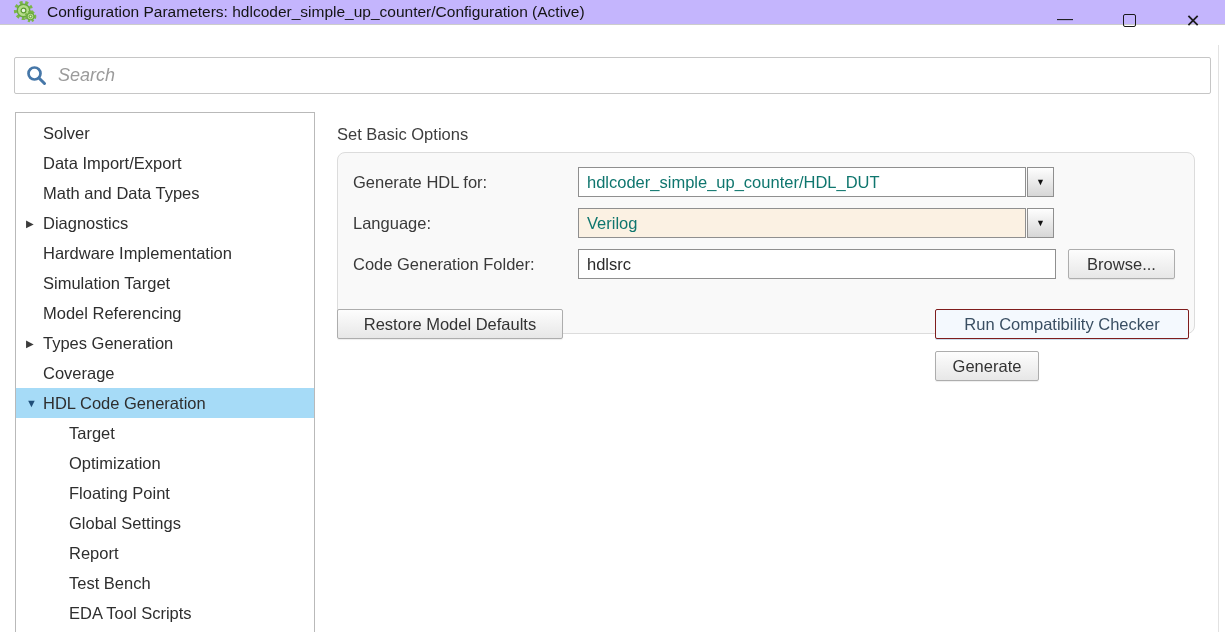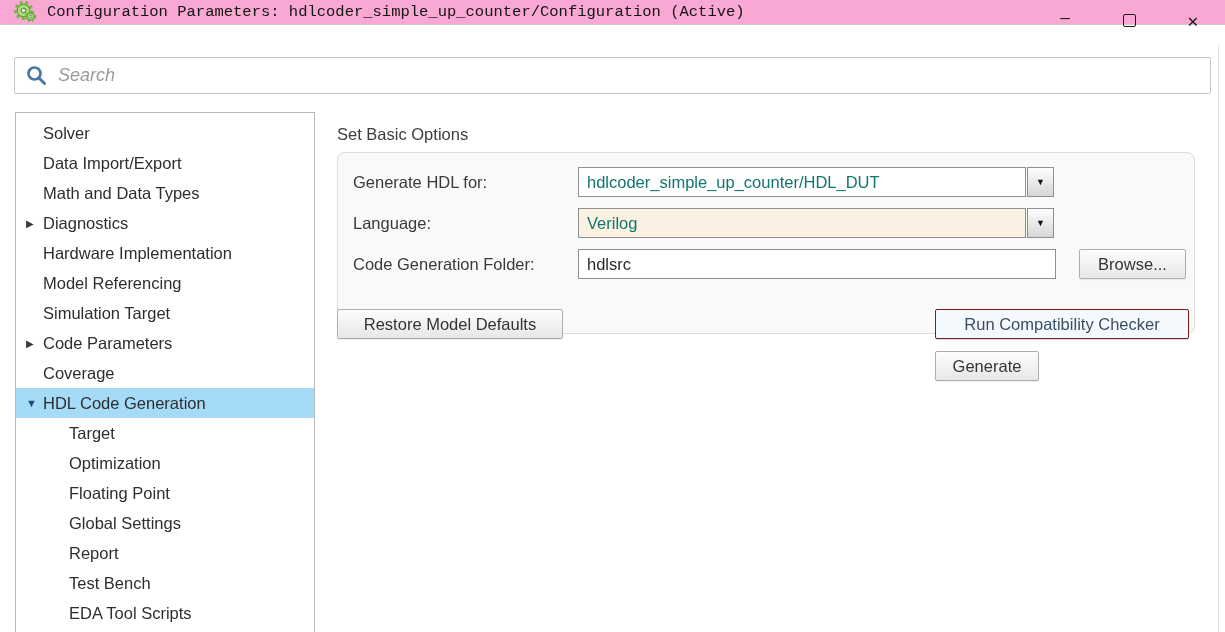--- a/index.html
+++ b/index.html
@@ -5,22 +5,22 @@
   * { margin:0; padding:0; box-sizing:border-box; }
   html,body { width:1225px; height:632px; }
   body {
     position:relative; overflow:hidden; background:#ffffff;
     font-family:"Liberation Sans", sans-serif; color:#2e2e2e;
   }
 
   
   .titlebar {
     position:absolute; left:0; top:0; width:1225px; height:25px;
-    background:#f9a8d4; border-bottom:1px solid #cccccc;
-    display:flex; align-items:center;font-family:Liberation Mono, monospace;
+    background:#c4b5fd; border-bottom:1px solid #cccccc;
+    display:flex; align-items:center;
   }
   .app-icon { margin-left:13px; width:24px; height:24px; flex:0 0 auto; }
   .title-text { margin-left:10px; font-size:15.5px; color:#141414; }
   .win-controls {
     position:absolute; right:0; top:0; height:41px;
     display:flex; align-items:center;
   }
   .win-btn {
     width:64px; height:41px; display:flex; align-items:center; justify-content:center;
     font-size:17px; color:#1a1a1a; cursor:default;
@@ -88,21 +88,21 @@
     font-family:"Liberation Sans", sans-serif; font-size:16.5px; color:#2a2a2a;
     padding:0 8px; outline:none;
   }
   .btn {
     height:30px; font-family:"Liberation Sans", sans-serif; font-size:16.5px; color:#333;
     background:linear-gradient(#fdfdfd,#e7e7e7);
     border:1px solid #adadad; border-radius:2px;
     display:flex; align-items:center; justify-content:center; cursor:default;
     box-shadow:0 1px 1px rgba(0,0,0,0.07);
   }
-  .btn-browse { margin-left:23px; width:107px; }
+  .btn-browse { margin-left:12px; width:107px; }
   .btn-restore { position:absolute; left:337px; top:309px; width:226px; }
   .btn-run {
     position:absolute; left:935px; top:309px; width:254px;
     background:#f4f9fe; border:1px solid #7f1d1d; color:#3a4f63;
     box-shadow:0 1px 0 #cddcea;
   }
   .btn-generate { position:absolute; left:935px; top:351px; width:104px; }
 
   .right-edge { position:absolute; top:45px; bottom:0; right:6px; width:1px; background:#e2e2e2; }
 </style>
@@ -156,29 +156,29 @@
   <div class="tree-row lvl0">
     <span class="tw">▶</span>
     <span>Diagnostics</span>
   </div>
   <div class="tree-row lvl0">
     <span class="tw"></span>
     <span>Hardware Implementation</span>
   </div>
   <div class="tree-row lvl0">
     <span class="tw"></span>
+    <span>Simulation Target</span>
+  </div>
+  <div class="tree-row lvl0">
+    <span class="tw"></span>
     <span>Model Referencing</span>
   </div>
   <div class="tree-row lvl0">
-    <span class="tw"></span>
-    <span>Simulation Target</span>
-  </div>
-  <div class="tree-row lvl0">
     <span class="tw">▶</span>
-    <span>Code Parameters</span>
+    <span>Types Generation</span>
   </div>
   <div class="tree-row lvl0">
     <span class="tw"></span>
     <span>Coverage</span>
   </div>
   <div class="tree-row lvl0 selected">
     <span class="tw">▼</span>
     <span>HDL Code Generation</span>
   </div>
   <div class="tree-row lvl1">

